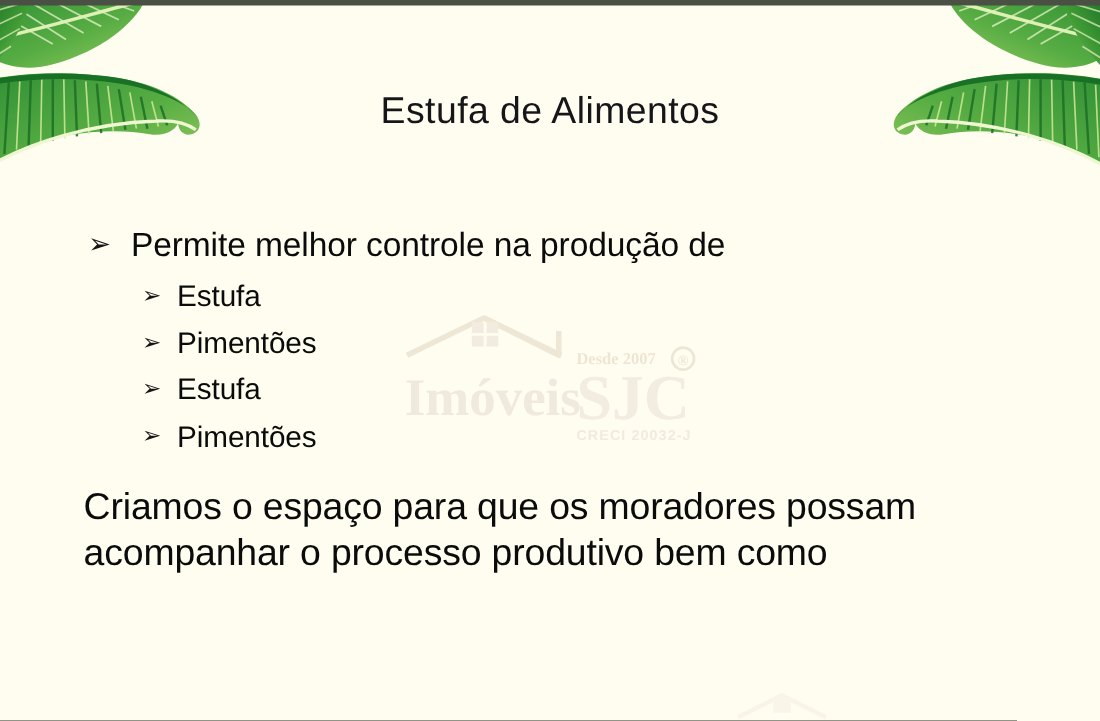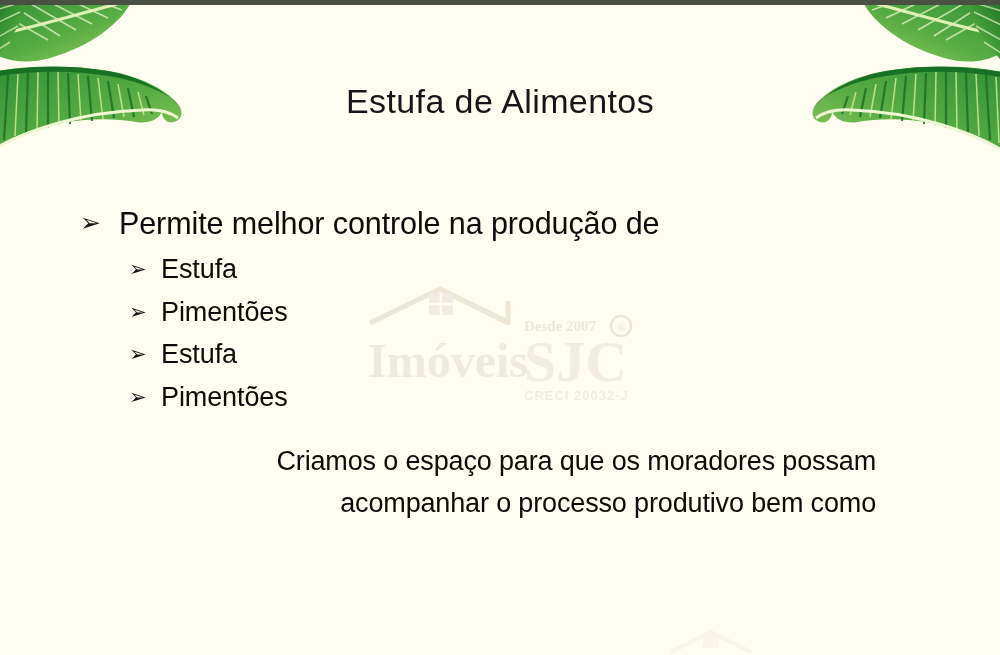--- a/index.html
+++ b/index.html
@@ -128,26 +128,25 @@
     position:absolute;
     left:0;
     top:0;
     font-size:21px;
     line-height:42.5px;
     color:#141414;
   }
 
   #closing {
     margin-top:23px;
-    font-size:27px;
+    font-size:34px;
     line-height:41.5px;
     color:#0b0b0b;
     letter-spacing:-0.15px;
     max-width:800px;
-    text-align:right;
   }
   #closing .cl-line { display:block; }
 </style>
 </head>
 <body>
 
 <div id="slide" style="background: rgb(255, 253, 239);">
 
   <div id="top-strip" style="background: rgb(74, 81, 68);"></div>
 

